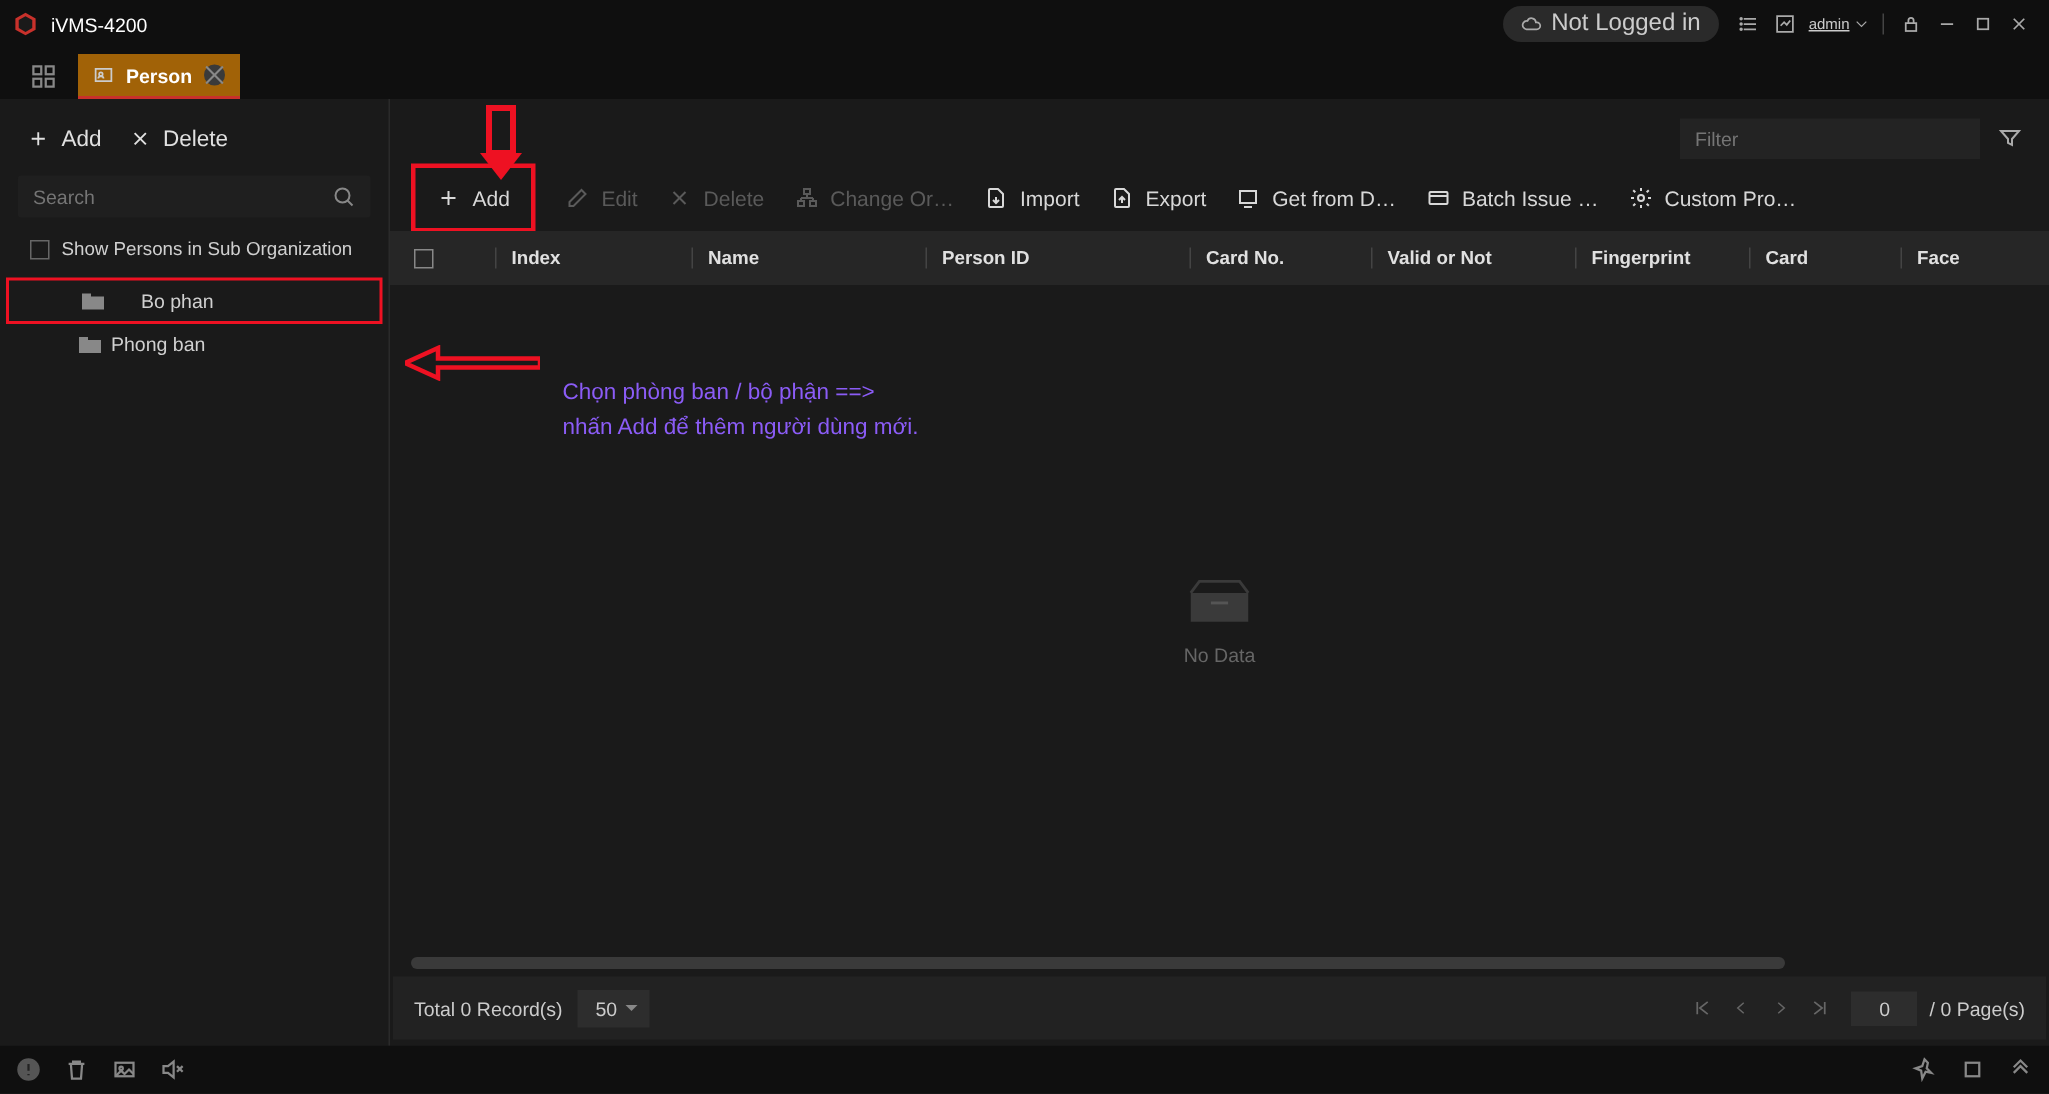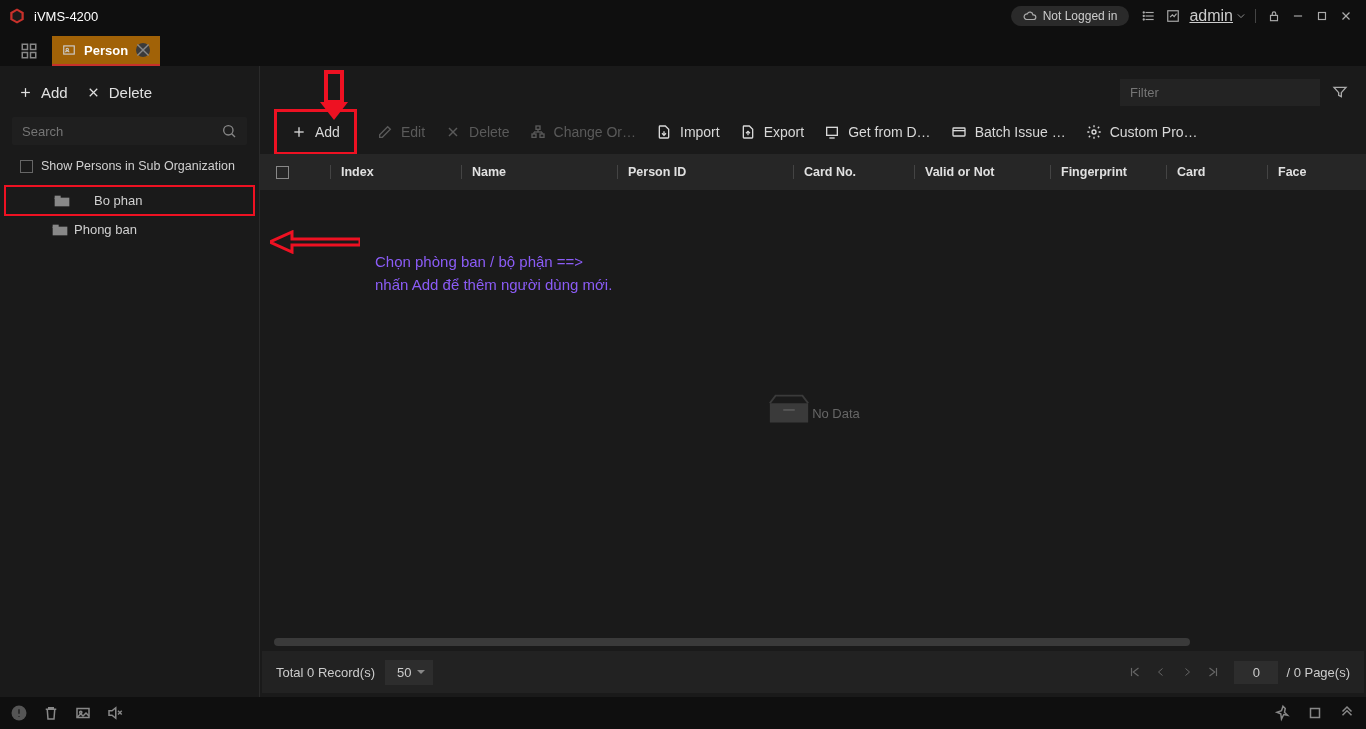--- a/index.html
+++ b/index.html
@@ -3,24 +3,24 @@
 <meta charset="utf-8">
 <style>
 * { margin: 0; padding: 0; box-sizing: border-box; font-family: "Segoe UI", Arial, sans-serif; }
 body { background: #1a1a1a; color: #ccc; width: 1366px; height: 729px; overflow: hidden; position: relative; }
 
 
 .titlebar { height: 32px; background: #0f0f0f; display: flex; align-items: center; padding: 0 8px; }
 .logo { width: 18px; height: 18px; margin-right: 8px; }
 .app-title { color: #fff; font-size: 13px; font-weight: 400; }
 .titlebar-spacer { flex: 1; }
-.login-pill { background: #2a2a2a; border-radius: 12px; padding: 3px 12px; font-size: 12px; color: #ccc; display: flex; align-items: center; gap: 6px; margin-right: 8px; }
+.login-pill { background: #2a2a2a; border-radius: 12px; padding: 3px 12px; font-size: 16px; color: #ccc; display: flex; align-items: center; gap: 6px; margin-right: 8px; }
 .titlebar-icon { width: 24px; height: 24px; display: flex; align-items: center; justify-content: center; color: #aaa; }
 .titlebar-icon svg { width: 14px; height: 14px; }
-.admin-drop { font-size: 16px; color: #ccc; display: flex; align-items: center; gap: 4px; margin: 0 4px; text-decoration: underline; }
+.admin-drop { font-size: 10px; color: #ccc; display: flex; align-items: center; gap: 4px; margin: 0 4px; text-decoration: underline; }
 .divider-v { width: 1px; height: 14px; background: #444; margin: 0 6px; }
 
 
 .tabbar { height: 34px; background: #0f0f0f; display: flex; align-items: flex-end; padding-left: 12px; }
 .home-tab { width: 34px; height: 30px; display: flex; align-items: center; justify-content: center; color: #888; }
 .tab { height: 30px; background: #a16207; border-bottom: 2px solid #c8312b; display: flex; align-items: center; padding: 0 10px; margin-left: 6px; gap: 8px; font-size: 13px; color: #fff; }
 .tab svg { width: 14px; height: 14px; }
 .tab-close { width: 14px; height: 14px; border-radius: 50%; background: #3a3a3a; display: flex; align-items: center; justify-content: center; }
 
 
@@ -49,21 +49,21 @@
 .filter-icon { width: 28px; height: 28px; display: flex; align-items: center; justify-content: center; margin-left: 6px; color: #aaa; }
 .toolbar { height: 44px; display: flex; align-items: center; gap: 20px; padding: 0 14px; }
 .tool-btn { display: flex; align-items: center; gap: 8px; font-size: 14px; color: #d8d8d8; white-space: nowrap; }
 .tool-btn.disabled { color: #5a5a5a; }
 .tool-btn svg { width: 16px; height: 16px; }
 .tool-btn.add-main { border: 3px solid #e12; padding: 12px 14px; }
 
 .table-head { height: 36px; background: #262626; display: flex; align-items: center; padding: 0 16px; font-size: 12.5px; color: #e0e0e0; font-weight: 600; }
 .th { display: flex; align-items: center; gap: 6px; }
 .th-sep { width: 1px; height: 14px; background: #444; margin: 0 10px; }
-.table-body { flex: 1; display: flex; flex-direction: row; align-items: center; justify-content: center; position: relative; }
+.table-body { flex: 1; display: flex; flex-direction: column; align-items: center; justify-content: center; position: relative; }
 .nodata-icon { width: 46px; height: 36px; margin-bottom: 10px; }
 .nodata-text { color: #666; font-size: 13px; }
 .hscroll { height: 10px; background: #1a1a1a; margin: 0 14px 4px; position: relative; }
 .hscroll-thumb { position: absolute; left: 0; top: 1px; height: 8px; width: 85%; background: #3a3a3a; border-radius: 4px; }
 
 .pager { height: 42px; background: #222; display: flex; align-items: center; padding: 0 14px; font-size: 13px; color: #ccc; margin: 0 2px 4px; }
 .pager-spacer { flex: 1; }
 .page-select { background: #2d2d2d; padding: 5px 22px 5px 12px; margin-left: 10px; position: relative; }
 .page-select::after { content: ""; position: absolute; right: 8px; top: 10px; border: 4px solid transparent; border-top-color: #888; }
 .nav-btn { width: 26px; height: 26px; display: flex; align-items: center; justify-content: center; color: #666; }

